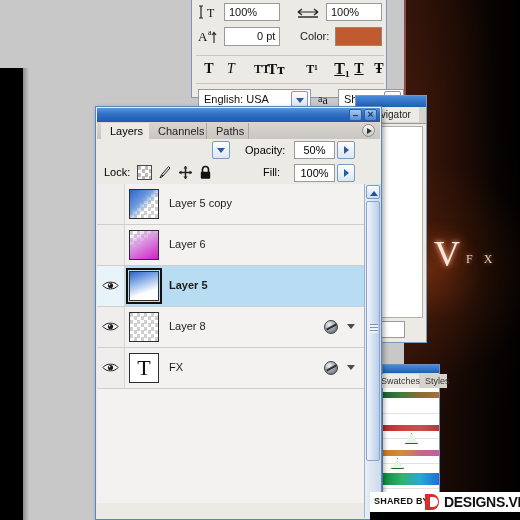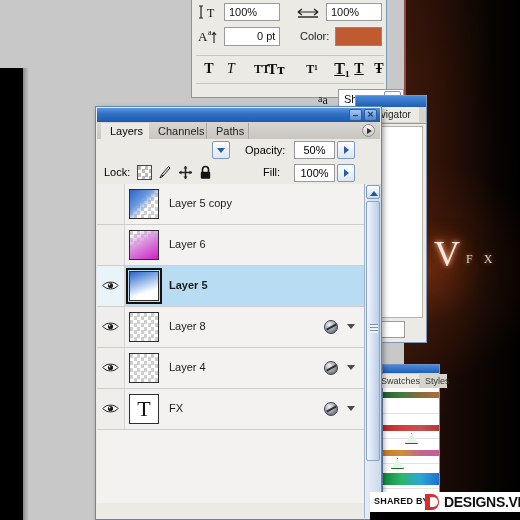--- a/index.html
+++ b/index.html
@@ -275,20 +275,24 @@
     <div class="tbtn" style="left:30px;width:18px;font-style:italic;">T</div>
     <div class="tbtn" style="left:58px;width:24px;font-weight:bold;font-size:12px;">TT</div>
     <div class="tbtn" style="left:72px;width:24px;font-weight:bold;font-size:15px;">Tᴛ</div>
     <div class="tbtn" style="left:110px;width:20px;font-weight:bold;font-size:12px;">T¹</div>
     <div class="tbtn" style="left:140px;width:20px;font-weight:bold;font-size:16px;text-decoration:underline;">T₁</div>
     <div class="tbtn" style="left:158px;width:18px;font-weight:bold;text-decoration:underline;">T</div>
     <div class="tbtn" style="left:178px;width:18px;font-weight:bold;">Ŧ</div>
 
     <div id="cp-sep2"></div>
 
+    <div class="combo" id="cp-lang">
+      <span>English: USA</span>
+      <span class="combo-arrow" id="cp-lang-arr"></span>
+    </div>
     <div class="cp-icon" id="cp-aa-icon">
       <span style="font-family:'Liberation Serif',serif;font-size:10px;">a</span><span style="font-family:'Liberation Serif',serif;font-size:12px;position:relative;top:2px;">a</span>
     </div>
     <div class="combo" id="cp-aa">
       <span>Sharp</span>
       <span class="combo-arrow" id="cp-aa-arr"></span>
     </div>
   </div>
 </div>
 
@@ -417,33 +421,20 @@
         <div class="fx-caret"></div>
       </div>
       <div class="layer-row">
         <div class="eye-cell">
           <svg class="eye" viewBox="0 0 17 11">
             <path d="M1 5.5 C4 1, 13 1, 16 5.5 C13 10, 4 10, 1 5.5 Z" fill="#f7f7f7" stroke="#1d1d1d" stroke-width="1"></path>
             <circle cx="8.5" cy="5.5" r="2.6" fill="#1d1d1d"></circle>
             <circle cx="7.6" cy="4.6" r="0.8" fill="#fff"></circle>
           </svg>
         </div>
-        <div class="thumb"></div>
-        <div class="lname">Layer 4</div>
-        <div class="fx-badge"></div>
-        <div class="fx-caret"></div>
-      </div>
-      <div class="layer-row">
-        <div class="eye-cell">
-          <svg class="eye" viewBox="0 0 17 11">
-            <path d="M1 5.5 C4 1, 13 1, 16 5.5 C13 10, 4 10, 1 5.5 Z" fill="#f7f7f7" stroke="#1d1d1d" stroke-width="1"></path>
-            <circle cx="8.5" cy="5.5" r="2.6" fill="#1d1d1d"></circle>
-            <circle cx="7.6" cy="4.6" r="0.8" fill="#fff"></circle>
-          </svg>
-        </div>
         <div class="thumb">
           <div class="thumb-T">T</div>
         </div>
         <div class="lname">FX</div>
         <div class="fx-badge"></div>
         <div class="fx-caret"></div>
       </div>
     </div>
 
   <div id="lp-scroll">

